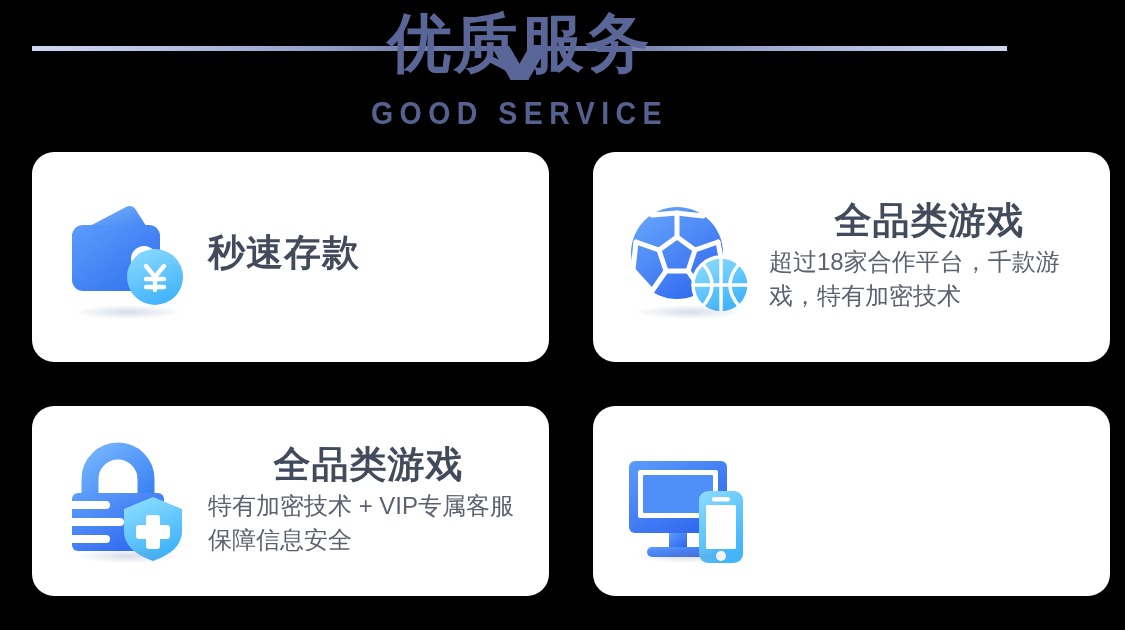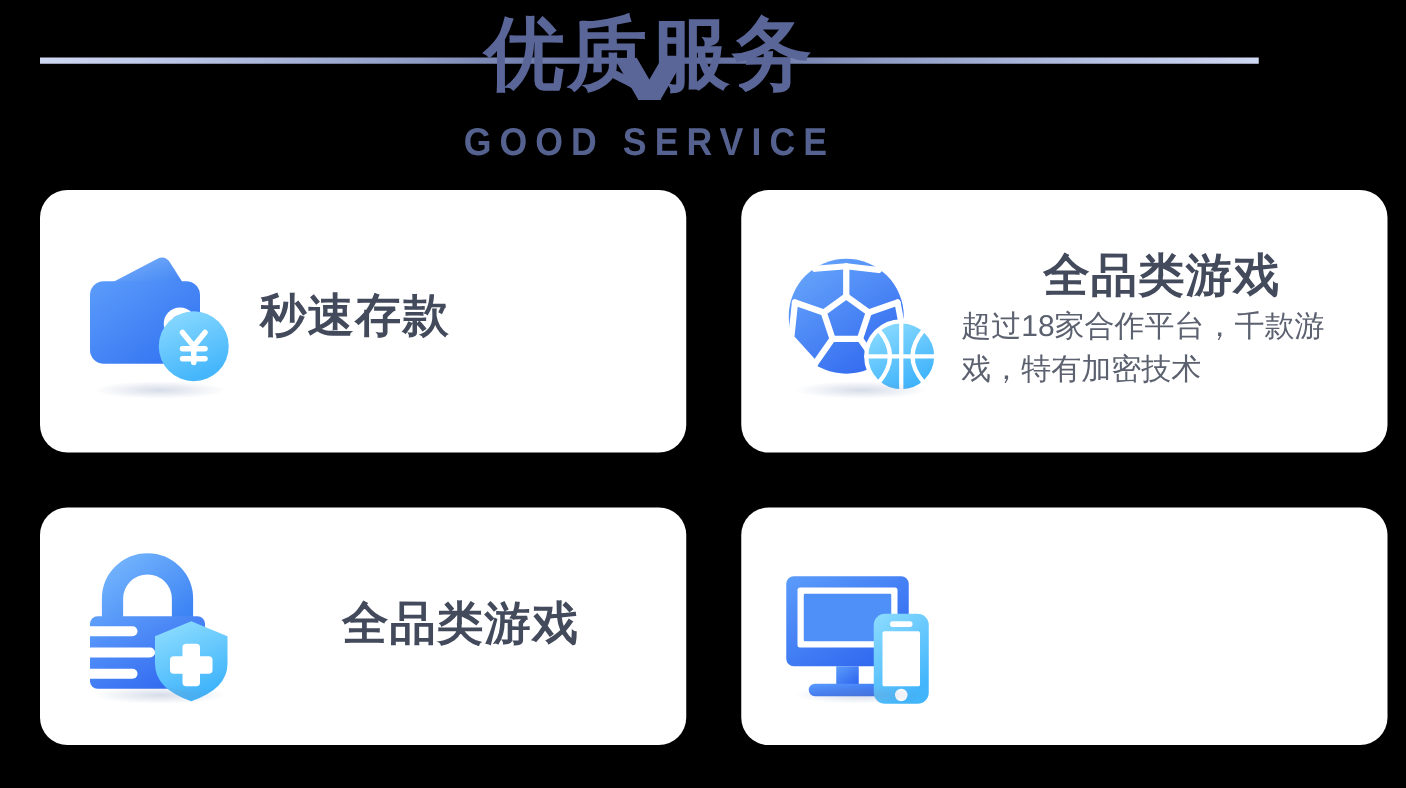--- a/index.html
+++ b/index.html
@@ -231,20 +231,21 @@
         <path d="M93 60 L122 72 V94 Q122 114 93 124 Q64 114 64 94 V72 Z" fill="url(#shieldGrad)"></path>
         <g fill="#ffffff">
           <rect x="86" y="78" width="14" height="34" rx="3"></rect>
           <rect x="76" y="88" width="34" height="14" rx="3"></rect>
         </g>
       </svg>
       <div class="icon-shadow"></div>
     </div>
     <div class="txt">
       <div class="c-title">全品类游戏</div>
+      <div class="c-sub">特有加密技术 + VIP专属客服保障信息安全</div>
     </div>
   </div>
 
   <div class="card two-line">
     <div class="icon-wrap">
       <svg viewBox="0 0 136 128" width="136" height="128">
         <defs>
           <linearGradient id="monGrad" x1="0" y1="0" x2="0.8" y2="1">
             <stop offset="0%" stop-color="#5b9cfb"></stop>
               <stop offset="100%" stop-color="#2f66ef"></stop>

